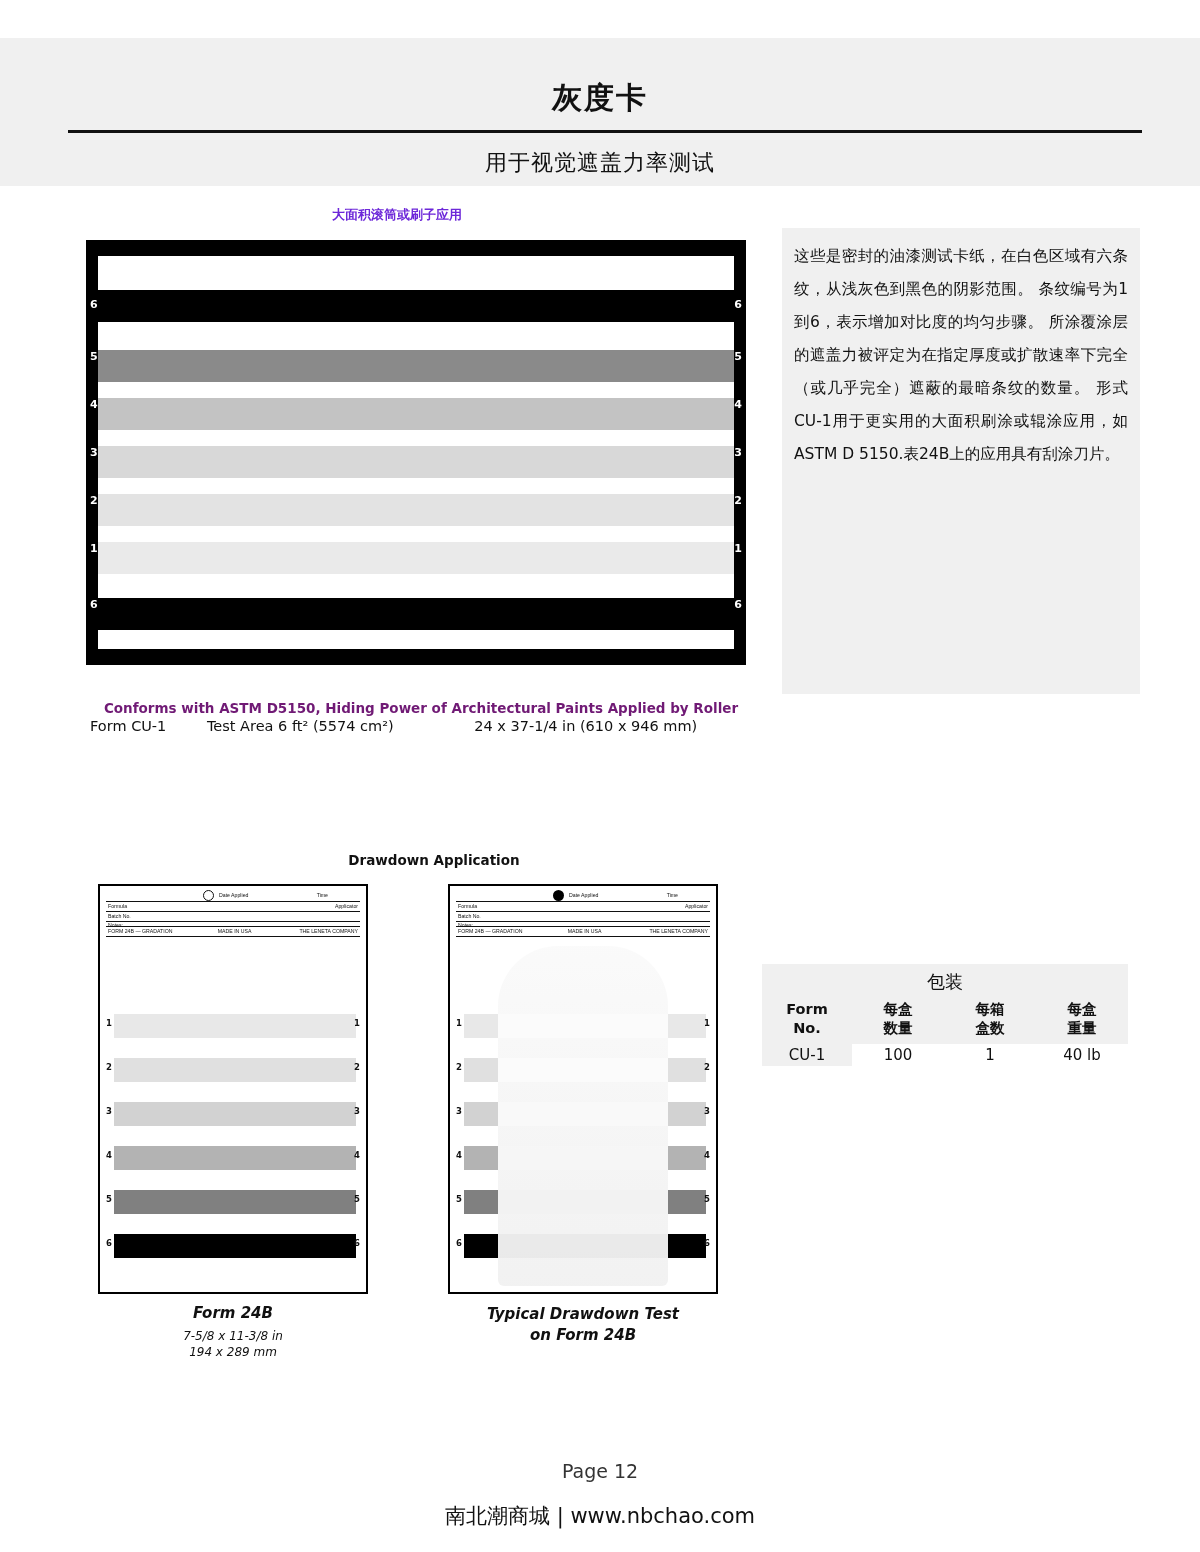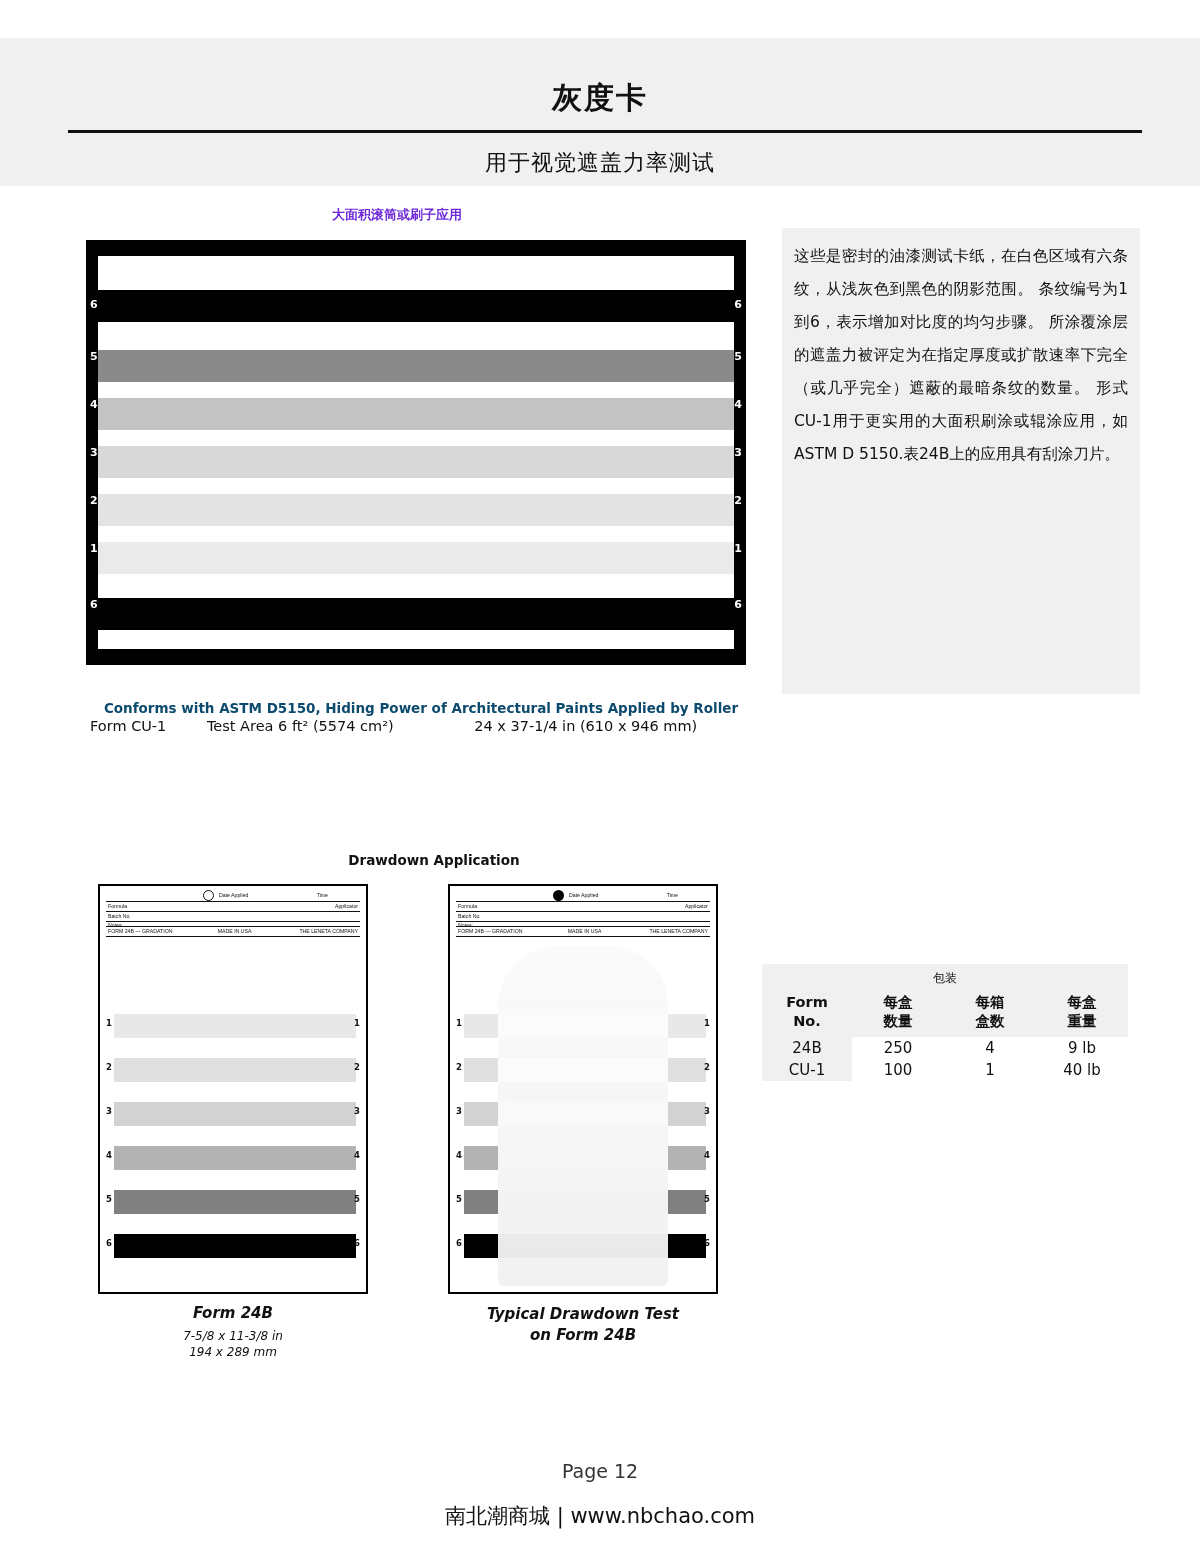--- a/index.html
+++ b/index.html
@@ -107,21 +107,21 @@
   .cu1-line1 span.c2 { margin-left: 36px; }
   .cu1-line1 span.c3 { margin-left: 76px; }
   .cu1-line2 {
     position: absolute;
     left: 86px; top: 700px;
     width: 670px;
     text-align: center;
     font-family: "DejaVu Sans", sans-serif;
     font-size: 13.5px;
     font-weight: bold;
-    color: #0c4a6e;
+    color: #701a75;
   }
   
   .desc-box {
     position: absolute;
     left: 782px; top: 228px;
     width: 358px;
     height: 466px;
     background: #f0f0f0;
   }
   .desc-text {
@@ -267,21 +267,21 @@
   .pack-table {
     position: absolute;
     left: 762px; top: 964px;
     width: 366px;
     border-collapse: collapse;
     font-family: "DejaVu Sans", sans-serif;
     background: #f0f0f0;
   }
   .pack-table .title-row td {
     text-align: center;
-    font-size: 12px;
+    font-size: 18px;
     padding: 6px 0 4px;
     color: #111;
   }
   .pack-table th {
     font-size: 14.5px;
     font-weight: bold;
     color: #111;
     padding: 2px 0 6px;
     text-align: center;
     line-height: 19px;
@@ -511,26 +511,20 @@
       <th>
         <span>每箱</span><br>
         <span>盒数</span>
       </th>
       <th>
         <span>每盒</span><br>
         <span>重量</span>
       </th>
     </tr>
     <tr>
-      <td class="cell first">24B</td>
-      <td class="cell">250</td>
-      <td class="cell">4</td>
-      <td class="cell">9 lb</td>
-    </tr>
-    <tr>
       <td class="cell first">CU-1</td>
       <td class="cell">100</td>
       <td class="cell">1</td>
       <td class="cell">40 lb</td>
     </tr>
   </tbody>
     </table>
 
   <div class="page-number">Page 12</div>
   <div class="footer-brand">南北潮商城 | www.nbchao.com</div>

